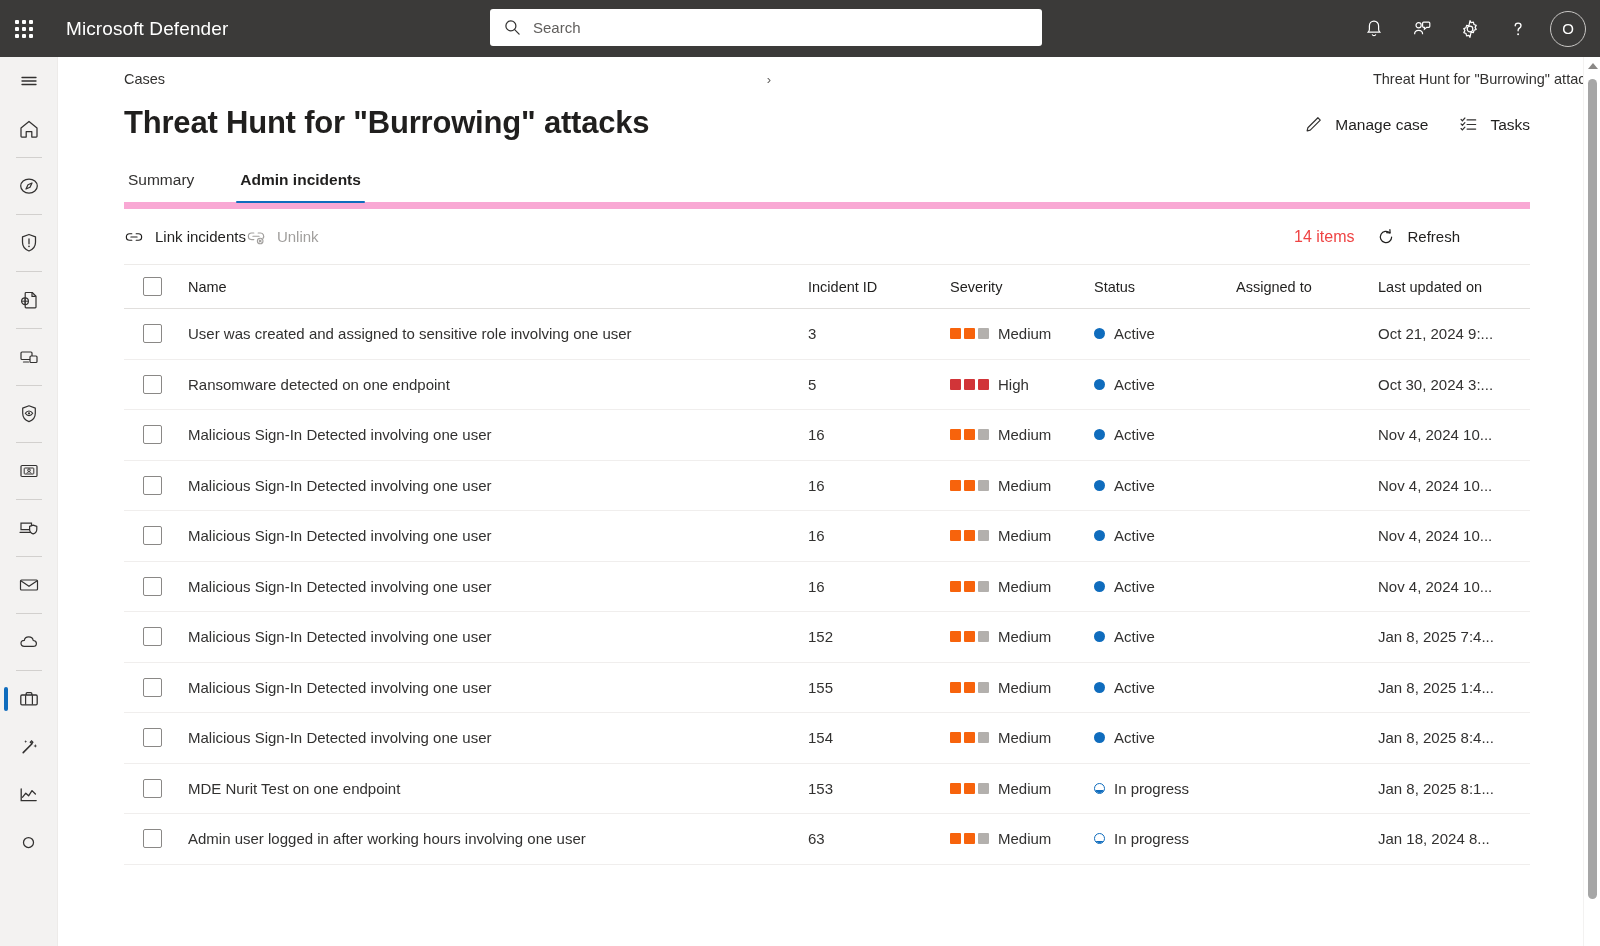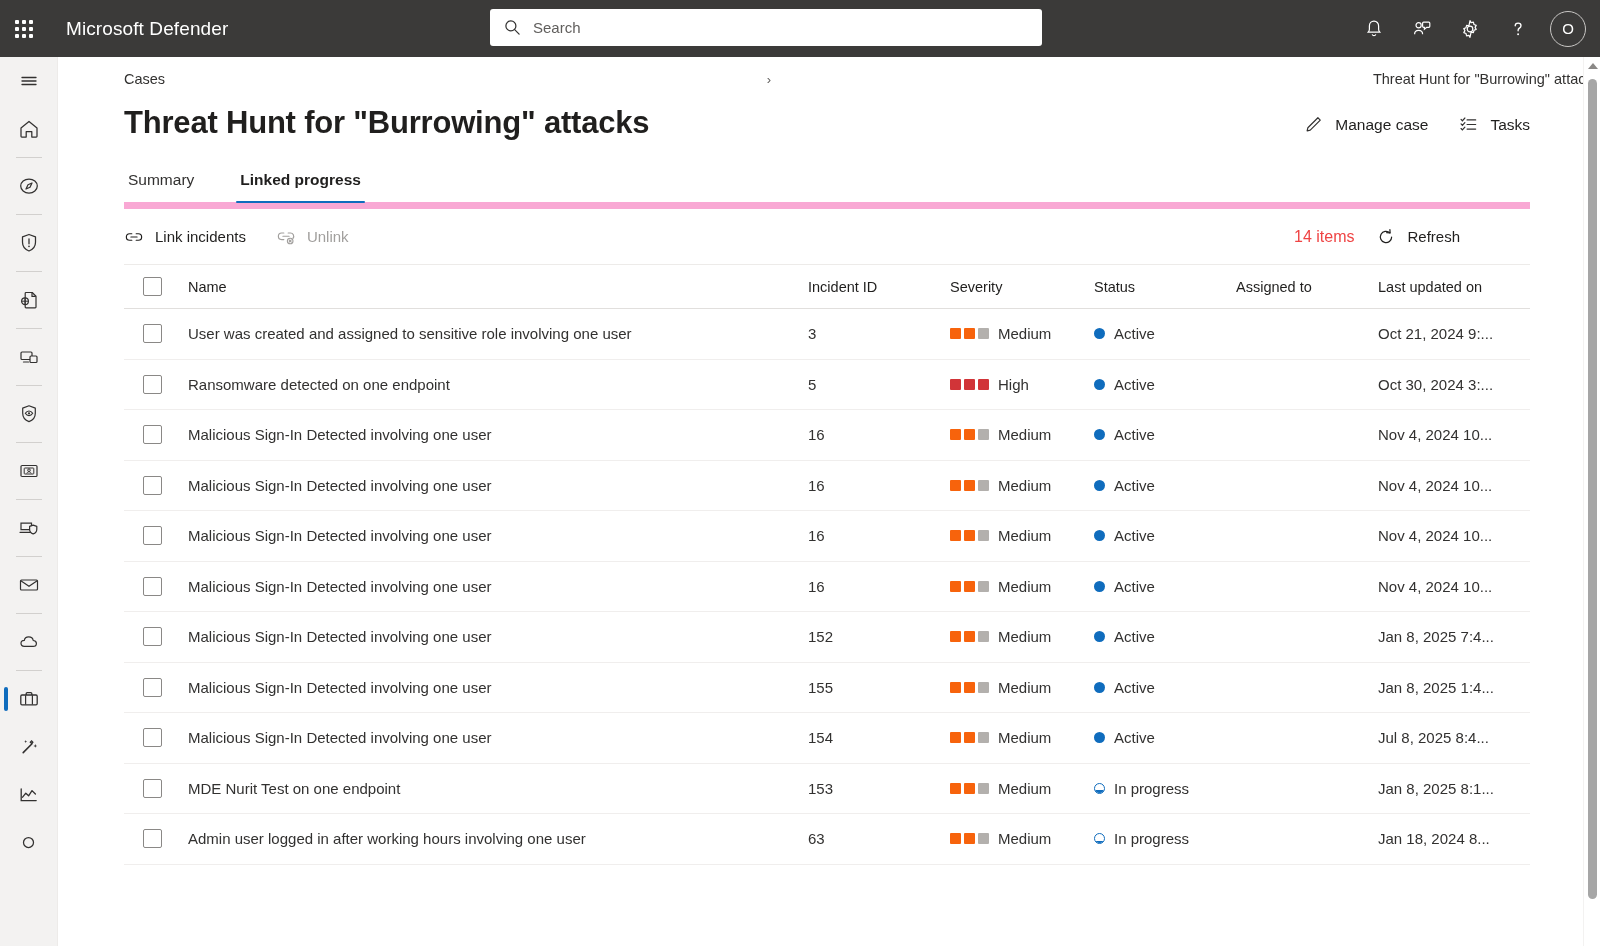--- a/index.html
+++ b/index.html
@@ -143,21 +143,21 @@
     background: #0f6cbd; border-radius: 2px;
   }
 
   .cmdbar {
     display: flex; align-items: center; justify-content: space-between;
     margin: 0 0 0 66px; padding-right: 70px;
     height: 56px;
     width: 1406px;
     border-bottom: 1px solid #edebe9;
   }
-  .cmd-left { display: flex; align-items: flex-end; gap: 30px; }
+  .cmd-left { display: flex; align-items: flex-end; }
   .cmd-right { display: flex; align-items: center; gap: 22px; }
   .cmd {
     display: flex; align-items: center; gap: 11px;
     font-size: 15px; color: #201f1e; cursor: pointer;
   }
   .cmd.disabled { color: #a19f9d; cursor: default; }
   .items-count { font-size: 16px; color: #ef4444; }
 
   
   .table { margin-left: 66px; width: 1406px; }
@@ -440,21 +440,21 @@
             <polyline points="3.2,15.2 4.6,16.7 7.2,13.8" fill="none"></polyline>
           </g>
         </svg>
         <span>Tasks</span>
       </div>
     </div>
   </div>
 
   <div class="tabs">
     <div class="tab">Summary</div>
-    <div class="tab active">Linked progress</div>
+    <div class="tab active">Admin incidents</div>
   </div>
 
   <div class="cmdbar">
     <div class="cmd-left">
       <div class="cmd">
         <svg width="20" height="20" viewBox="0 0 22 22">
           <path d="M8.6 7.4H6.2a3.6 3.6 0 000 7.2h2.4" fill="none" stroke="#201f1e" stroke-width="1.3" stroke-linecap="round"></path>
           <path d="M13.4 7.4h2.4a3.6 3.6 0 010 7.2h-2.4" fill="none" stroke="#201f1e" stroke-width="1.3" stroke-linecap="round"></path>
           <line x1="7.6" y1="11" x2="14.4" y2="11" stroke="#201f1e" stroke-width="1.3" stroke-linecap="round"></line>
         </svg>
@@ -677,21 +677,21 @@
               <i style="background:#f7630c"></i>
               <i style="background:#b3b0ad"></i>
             </span>
             <span>Medium</span>
           </div>
           <div class="c-status">
             <span class="dot" style="background:#0f6cbd"></span>
             <span>Active</span>
           </div>
           <div class="c-assign"></div>
-          <div class="c-date">Jul 8, 2025 8:4...</div>
+          <div class="c-date">Jan 8, 2025 8:4...</div>
         </div>
         <div class="trow">
           <div class="c-check">
             <span class="chk"></span>
           </div>
           <div class="c-name"><span class="name-link">MDE Nurit Test on one endpoint</span></div>
           <div class="c-id">153</div>
           <div class="c-sev">
             <span class="sev-bars">
               <i style="background:#f7630c"></i>

